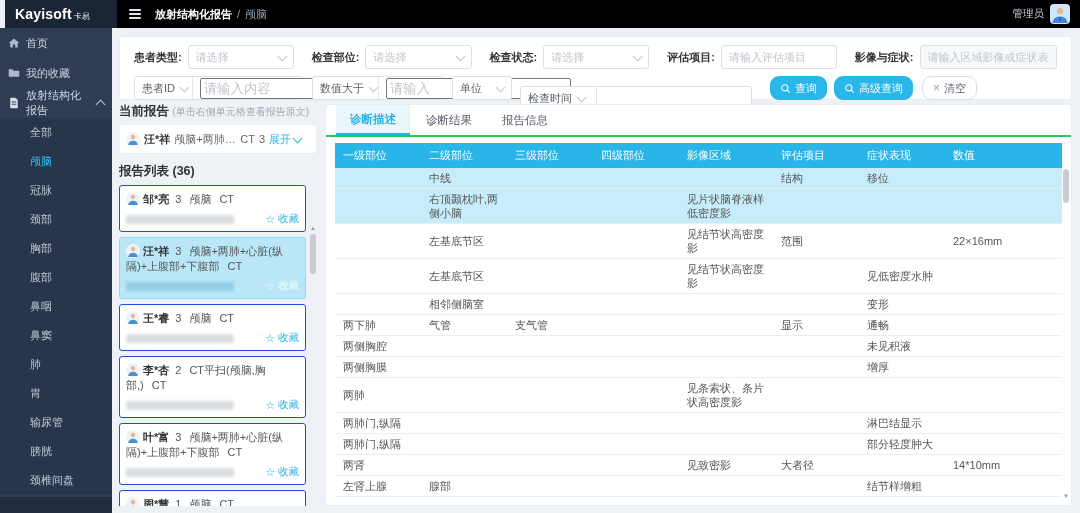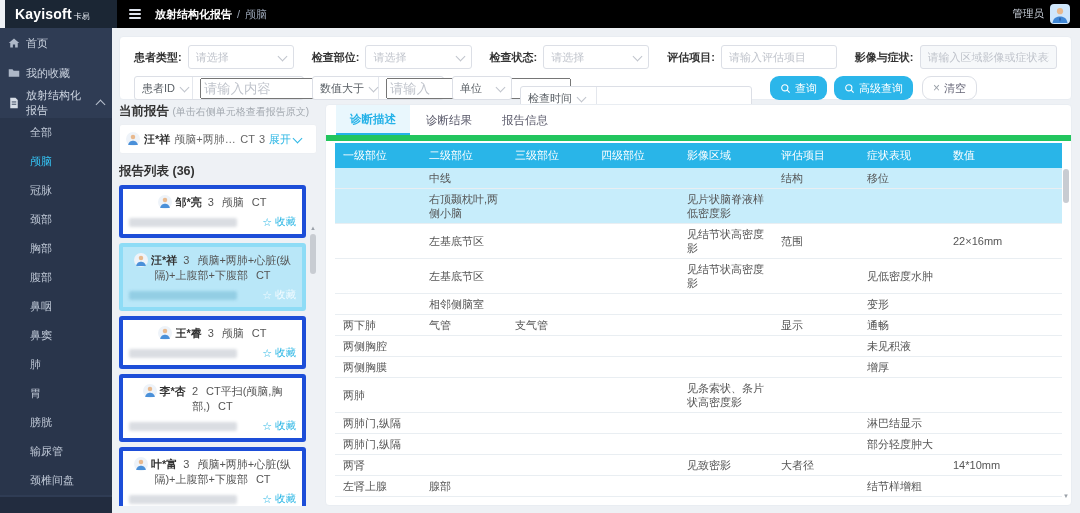--- a/index.html
+++ b/index.html
@@ -57,40 +57,40 @@
   .lp-title{font-size:12.5px;font-weight:bold;color:#333;line-height:15px;}
   .lp-hint{font-size:10px;color:#a3a9b0;font-weight:normal;}
   .current-card{margin-top:5px;background:#fff;border:1px solid #eceff3;border-radius:3px;height:30px;display:flex;align-items:center;padding:0 6px;gap:4px;font-size:11px;box-sizing:border-box;}
   .current-card b{font-size:11px;color:#333;flex:none;}
   .current-card .desc{color:#666;overflow:hidden;text-overflow:ellipsis;white-space:nowrap;max-width:62px;}
   .current-card .meta{color:#666;flex:none;}
   .link{color:#2db7e5;display:flex;align-items:center;gap:3px;flex:none;cursor:pointer;}
   .link .chev{border-color:#2db7e5;margin-top:-2px;}
   .list-title{margin:9px 0 5px;font-size:12.5px;font-weight:bold;color:#333;}
   .list-items{display:flex;flex-direction:column;gap:5px;padding-right:11px;}
-  .item{background:#fff;border:4px solid #1d4ed8;border-radius:3px;padding:6px 6px 5px;font-size:11px;cursor:pointer;text-align:center;}
+  .item{background:#fff;border:1px solid #1d4ed8;border-radius:3px;padding:6px 6px 5px;font-size:11px;cursor:pointer;}
   .item-top{color:#555;line-height:15px;}
   .item-top .av{display:inline-block;vertical-align:-3px;margin-right:3px;}
   .item-top b{color:#333;margin-right:6px;}
   .item-top .n{margin-right:8px;}
   .item-top .p{margin-right:8px;}
   .item-bottom{display:flex;align-items:center;justify-content:space-between;margin-top:5px;}
   .blur-bar{height:9px;width:108px;border-radius:2px;background:#dadde2;filter:blur(1.5px);}
   .fav{color:#2db7e5;font-size:10.5px;display:flex;gap:3px;align-items:center;cursor:pointer;}
   .fav .st{font-size:11px;}
   .item.selected{background:#b9e7f8;border-color:#8edcf6;}
   .item.selected .blur-bar{background:#93cee4;}
   .item.selected .fav{color:#f2fbff;}
   .vscroll{position:absolute;width:8px;border-radius:4px;}
   .vthumb{position:absolute;left:1px;width:6px;border-radius:3px;background:#c8ccd2;}
   .sarrow{position:absolute;font-size:6px;color:#9aa0a8;left:0;width:8px;text-align:center;}
   .list-sb{right:0;top:123px;bottom:0;}
   
   .table-panel{position:absolute;left:206px;right:0;top:0;bottom:0;background:#fff;border:1px solid #e9edf2;border-radius:4px;box-sizing:border-box;overflow:hidden;}
-  .tabs{height:30px;display:flex;align-items:stretch;padding-left:10px;border-bottom:6px solid #22c55e;gap:2px;}
+  .tabs{height:30px;display:flex;align-items:stretch;padding-left:10px;border-bottom:2px solid #22c55e;gap:2px;}
   .tab{padding:0 14px;font-size:11.5px;color:#556;display:flex;align-items:center;cursor:pointer;box-sizing:border-box;}
   .tab.active{color:#25b2e8;background:#e9f7fd;border-bottom:2px solid #25b2e8;font-weight:bold;}
   .table-wrap{position:absolute;top:38px;left:9px;right:9px;bottom:6px;overflow:hidden;}
   table{width:100%;border-collapse:collapse;table-layout:fixed;}
   thead th{background:#29b5e8;color:#fff;font-size:11px;font-weight:normal;text-align:left;padding:5px 8px;overflow:hidden;white-space:nowrap;}
   tbody td{font-size:11px;color:#555;padding:3px 8px;border-bottom:1px solid #e9eef2;line-height:14px;overflow:hidden;}
   tr.hl td{background:#c7edfb;}
   .tbl-sb{right:1px;top:62px;bottom:8px;}
 </style>
 </head>
@@ -154,22 +154,22 @@
       <div class="sub-item">全部</div>
       <div class="sub-item active">颅脑</div>
       <div class="sub-item">冠脉</div>
       <div class="sub-item">颈部</div>
       <div class="sub-item">胸部</div>
       <div class="sub-item">腹部</div>
       <div class="sub-item">鼻咽</div>
       <div class="sub-item">鼻窦</div>
       <div class="sub-item">肺</div>
       <div class="sub-item">胃</div>
+      <div class="sub-item">输尿管</div>
       <div class="sub-item">膀胱</div>
-      <div class="sub-item">输尿管</div>
       <div class="sub-item">颈椎间盘</div>
     </div>
   <div class="side-footer"></div>
 </div>
 
 <div class="main">
 
   <div class="filter-card">
     <div class="f-row f-row1" id="filterRow1">
         <span class="f-label">患者类型:</span>

